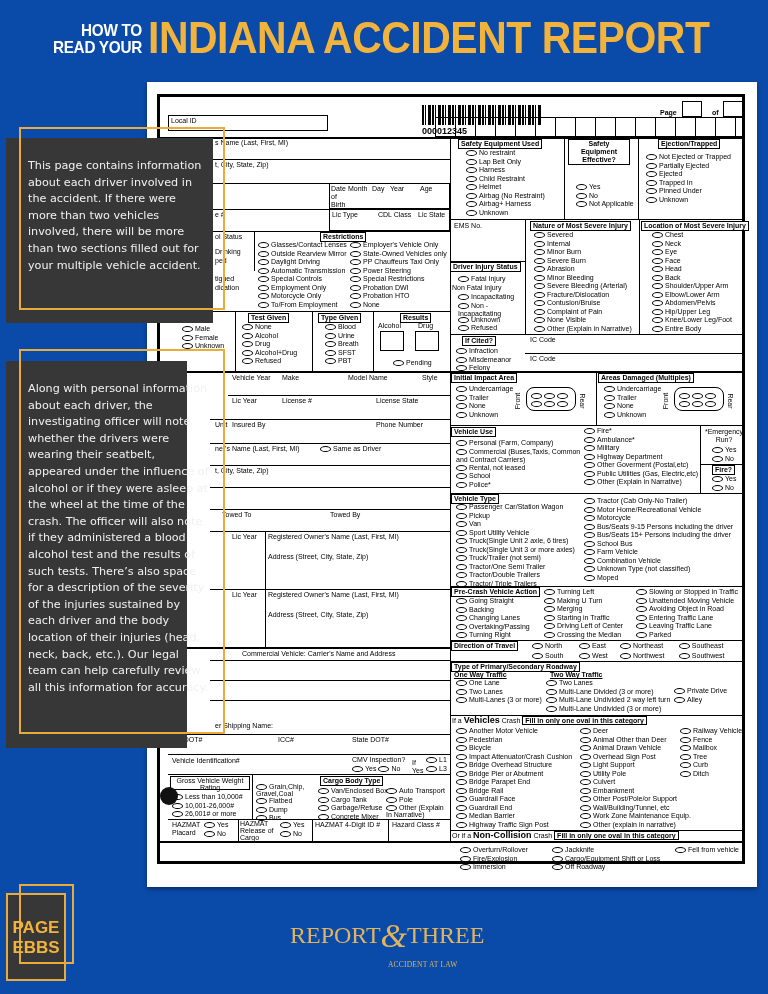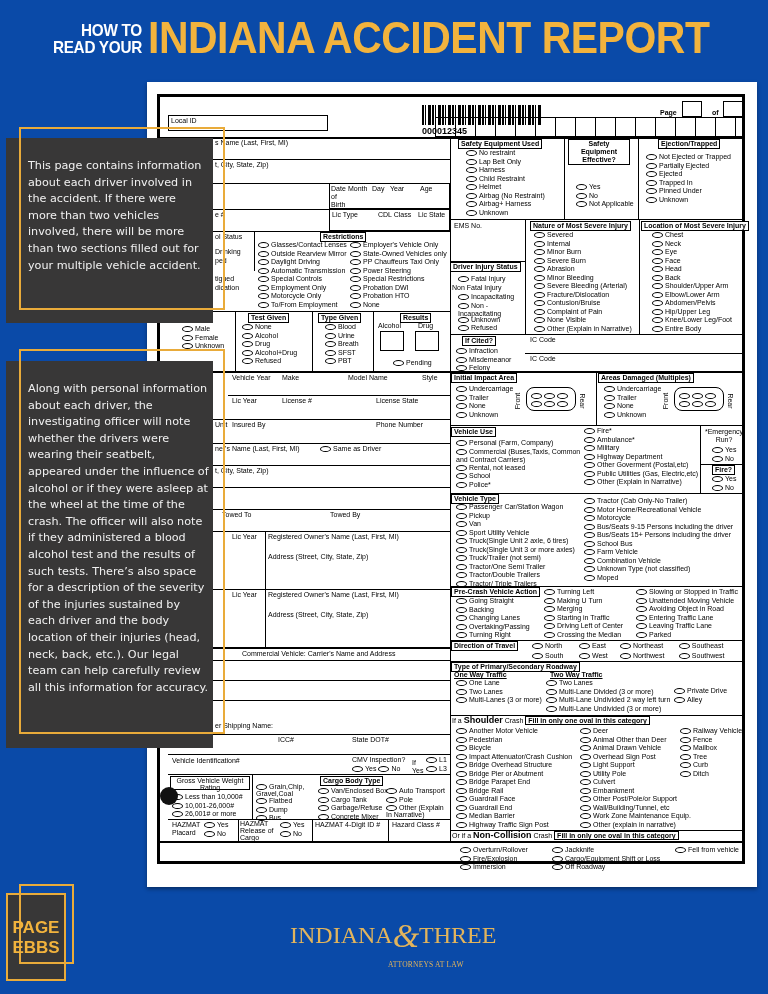--- a/index.html
+++ b/index.html
@@ -459,21 +459,21 @@
       <div class="li"><span class="ov"></span><span>Multi-Lane Undivided (3 or more)</span></div>
     </div>
     <div class="abs" style="left:514px;top:590px">
       <div class="li"><span class="ov"></span><span>Private Drive</span></div>
       <div class="li"><span class="ov"></span><span>Alley</span></div>
     </div>
     <div class="hl" style="left:290px;top:618px;width:295px"></div>
 
     <div class="abs" style="left:292px;top:619px;white-space:nowrap">
       <span>If a</span>
-      <span style="font-weight:700;font-size:9px">Shoulder</span>
+      <span style="font-weight:700;font-size:9px">Vehicles</span>
       <span>Crash</span>
       <span style="border:1px solid #000;padding:0 2px;font-weight:700">Fill in only one oval in this category</span>
     </div>
     <div class="abs" style="left:296px;top:630px">
       <div class="li"><span class="ov"></span><span>Another Motor Vehicle</span></div>
       <div class="li"><span class="ov"></span><span>Pedestrian</span></div>
       <div class="li"><span class="ov"></span><span>Bicycle</span></div>
       <div class="li"><span class="ov"></span><span>Impact Attenuator/Crash Cushion</span></div>
       <div class="li"><span class="ov"></span><span>Bridge Overhead Structure</span></div>
       <div class="li"><span class="ov"></span><span>Bridge Pier or Abutment</span></div>
@@ -531,27 +531,27 @@
   </div>
 </div>
 
 <div class="dot"></div>
 
 <div class="callout" style="left:6px;top:138px;width:207px;height:185px">
   <div style="position:absolute;left:22px;top:20px;width:180px">This page contains information about each driver involved in the accident. If there were more than two vehicles involved, there will be more than two sections filled out for your multiple vehicle accident.</div>
 </div>
 <div class="callout-frame" style="left:19px;top:127px;width:206px;height:183px"></div>
 
-<div class="callout" style="left:6px;top:361px;width:207px;height:387px">
+<div class="callout" style="left:6px;top:361px;width:181px;height:387px">
   <div style="position:absolute;left:22px;top:20px;width:182px">Along with personal information about each driver, the investigating officer will note whether the drivers were wearing their seatbelt, appeared under the influence of alcohol or if they were asleep at the wheel at the time of the crash. The officer will also note if they administered a blood alcohol test and the results of such tests. There’s also space for a description of the severity of the injuries sustained by each driver and the body location of their injuries (head, neck, back, etc.). Our legal team can help carefully review all this information for accuracy.</div>
 </div>
 <div class="callout-frame" style="left:19px;top:349px;width:206px;height:385px"></div>
 
 <div class="pg-badge"></div>
 <div class="pg-frame"></div>
 <div class="pg-text">
   <div>PAGE</div>
   <div>EBBS</div>
 </div>
 <div class="logo">
-  <span>INDIANA</span><span class="amp">&amp;</span><span>THREE</span>
+  <span>REPORT</span><span class="amp">&amp;</span><span>THREE</span>
 </div>
-<div class="logo-sub">ATTORNEYS AT LAW</div>
+<div class="logo-sub">ACCIDENT AT LAW</div>
 
 </body></html>

